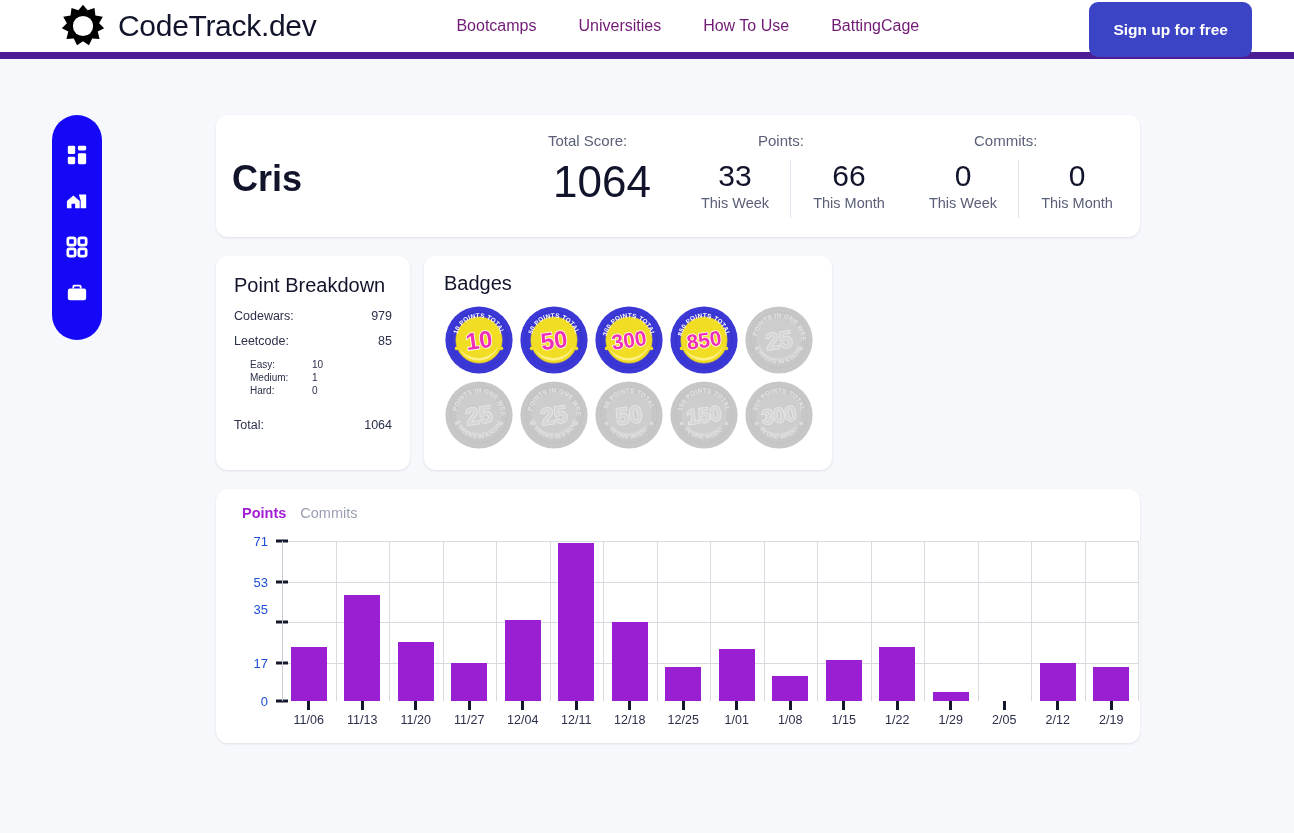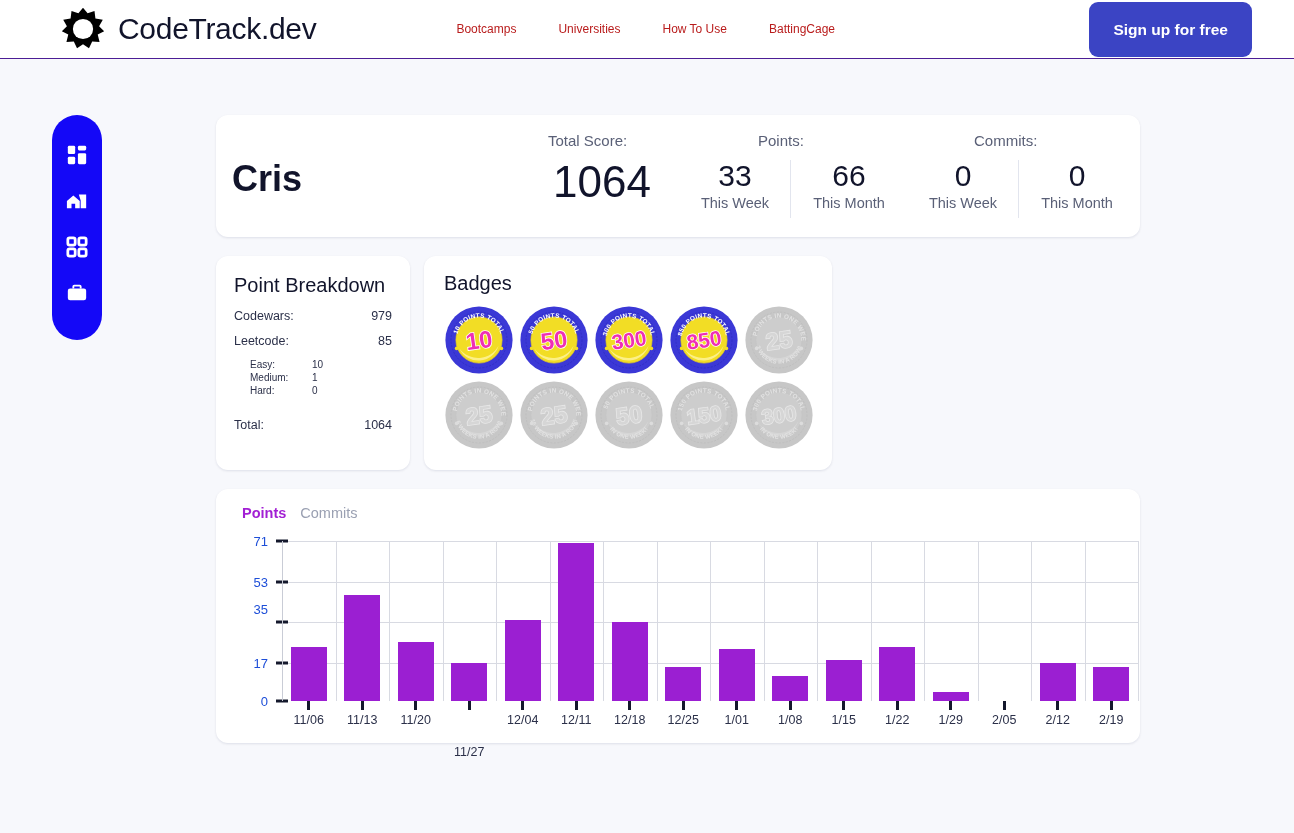--- a/index.html
+++ b/index.html
@@ -10,37 +10,37 @@
     overflow: hidden;
   }
 
   
   .header {
     height: 59px;
     background: #ffffff;
     display: flex;
     align-items: center;
     position: relative;
-    border-bottom: 1px solid #4c1d95;
+    border-bottom: 7px solid #4c1d95;
   }
   .brand {
     display: flex; align-items: center; gap: 12px;
     margin-left: 60px;
   }
   .brand-mark { width: 46px; height: 46px; display: block; }
   .brand-text {
     font-size: 30px; color: #11142b; letter-spacing: -0.3px;
     font-family: "Liberation Sans", sans-serif;
   }
   .nav {
     display: flex; align-items: center; gap: 42px;
     margin-left: 140px;
   }
   .nav a {
-    font-size: 12px; color: #b91c1c; text-decoration: none;
+    font-size: 16px; color: #701a75; text-decoration: none;
   }
   .header-actions {
     position: absolute; right: 42px; top: 2px;
     display: flex; align-items: center; gap: 14px;
   }
   .btn-login {
     width: 98px; height: 55px;
     border: 1px solid #3b44c4; border-radius: 9px;
     background: #fff; color: #3b44c4;
     font-size: 15.5px; font-weight: bold;
@@ -540,21 +540,21 @@
             <div class="bar" title="11/13: 47" style="left: 62.06px; width: 36.38px; height: 105.915px; background: rgb(155, 31, 210);"></div>
             <div class="xtick-mark" style="left: 78.75px;"></div>
             <div class="xtick-label" style="left: 80.25px;">11/13</div>
             <div class="grid-v" style="left: 161px;"></div>
             <div class="bar" title="11/20: 26" style="left: 115.56px; width: 36.38px; height: 58.5915px; background: rgb(155, 31, 210);"></div>
             <div class="xtick-mark" style="left: 132.25px;"></div>
             <div class="xtick-label" style="left: 133.75px;">11/20</div>
             <div class="grid-v" style="left: 214px;"></div>
             <div class="bar" title="11/27: 17" style="left: 169.06px; width: 36.38px; height: 38.3099px; background: rgb(155, 31, 210);"></div>
             <div class="xtick-mark" style="left: 185.75px;"></div>
-            <div class="xtick-label" style="left: 187.25px; margin-top: 32px;">11/27</div>
+            <div class="xtick-label" style="left: 187.25px;">11/27</div>
             <div class="grid-v" style="left: 268px;"></div>
             <div class="bar" title="12/04: 36" style="left: 222.56px; width: 36.38px; height: 81.1268px; background: rgb(155, 31, 210);"></div>
             <div class="xtick-mark" style="left: 239.25px;"></div>
             <div class="xtick-label" style="left: 240.75px;">12/04</div>
             <div class="grid-v" style="left: 321px;"></div>
             <div class="bar" title="12/11: 70" style="left: 276.06px; width: 36.38px; height: 157.746px; background: rgb(155, 31, 210);"></div>
             <div class="xtick-mark" style="left: 292.75px;"></div>
             <div class="xtick-label" style="left: 294.25px;">12/11</div>
             <div class="grid-v" style="left: 375px;"></div>
             <div class="bar" title="12/18: 35" style="left: 329.56px; width: 36.38px; height: 78.8732px; background: rgb(155, 31, 210);"></div>

